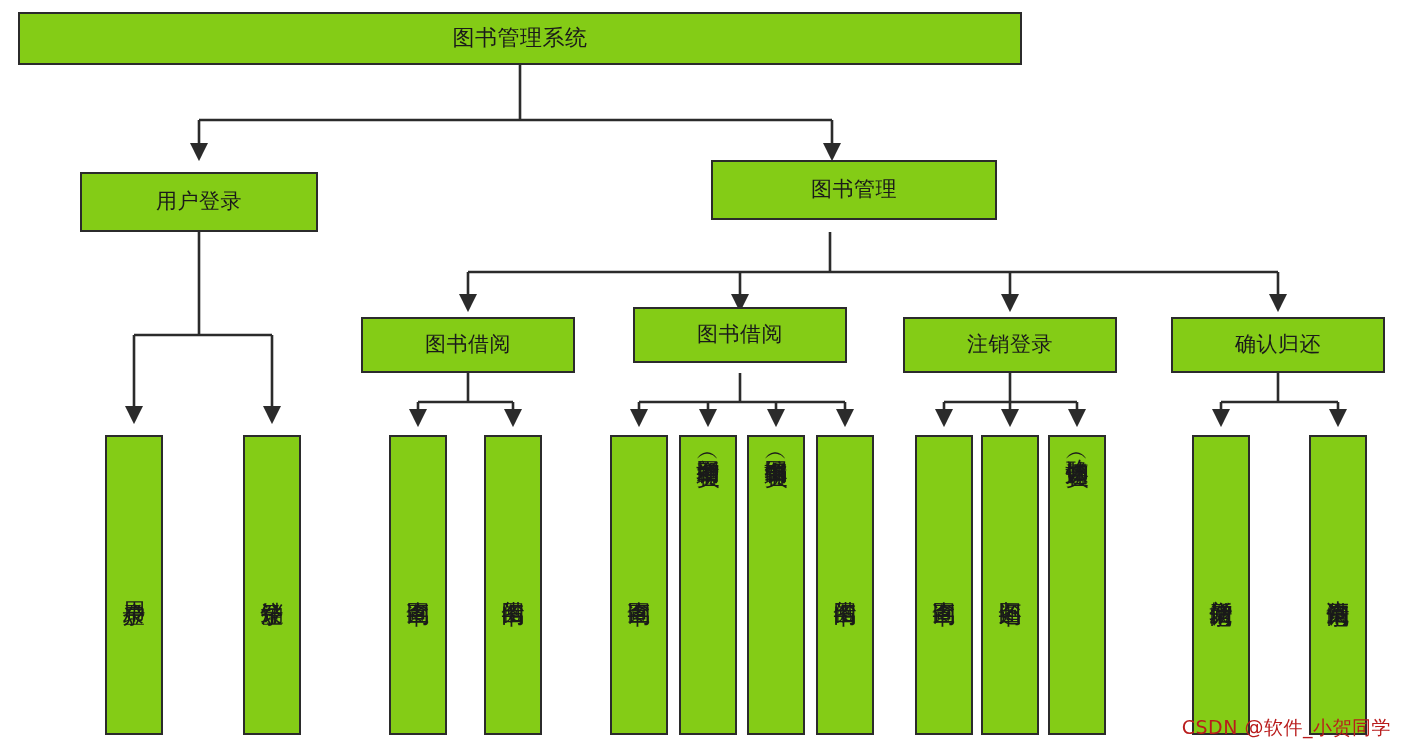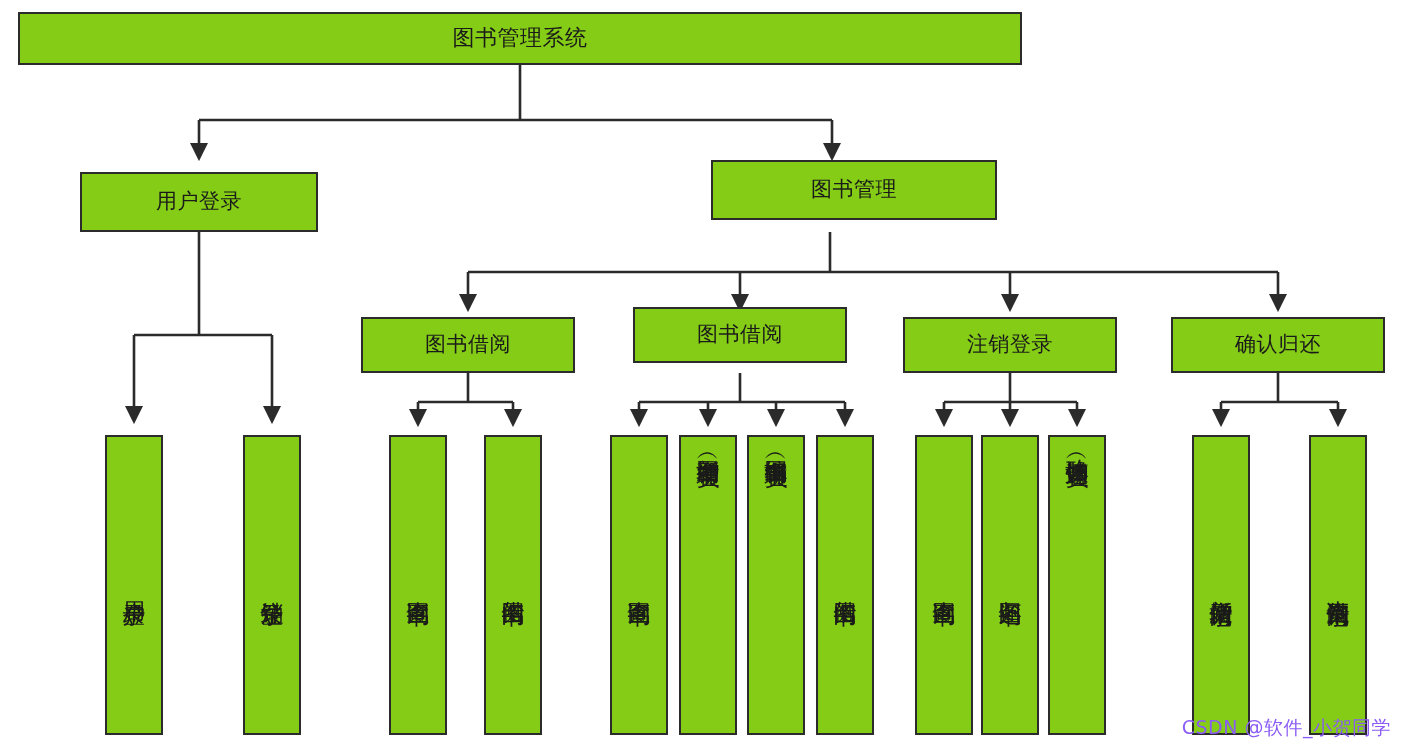--- a/index.html
+++ b/index.html
@@ -62,21 +62,21 @@
     margin-bottom: auto;
   }
   .node-v.top .label {
     margin-top: 4px;
   }
   .watermark {
     position: absolute;
     right: 14px;
     bottom: 6px;
     font-size: 19px;
-    color: #8b5cf6;
+    color: #b91c1c;
     letter-spacing: 0.5px;
     white-space: nowrap;
   }
 </style>
 </head>
 <body>
 
 <div id="canvas">
 
   <svg id="edges" viewBox="0 0 1405 747">

